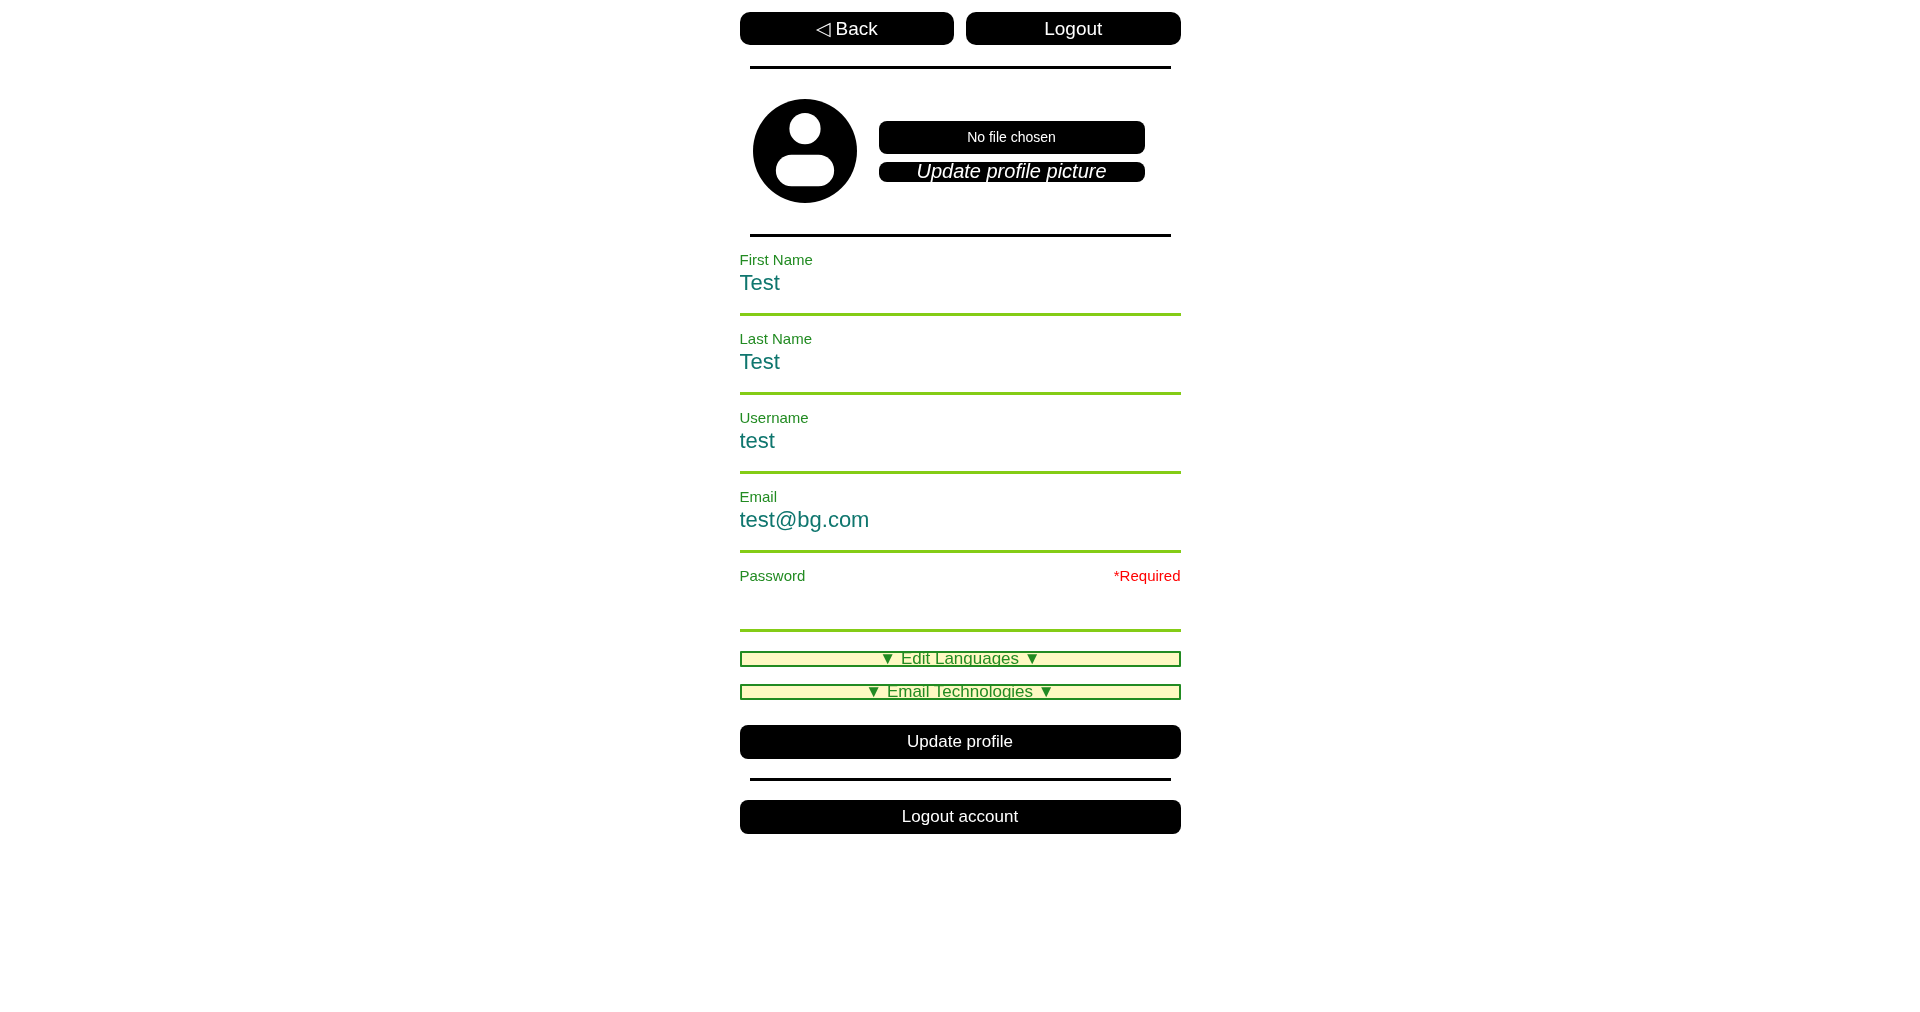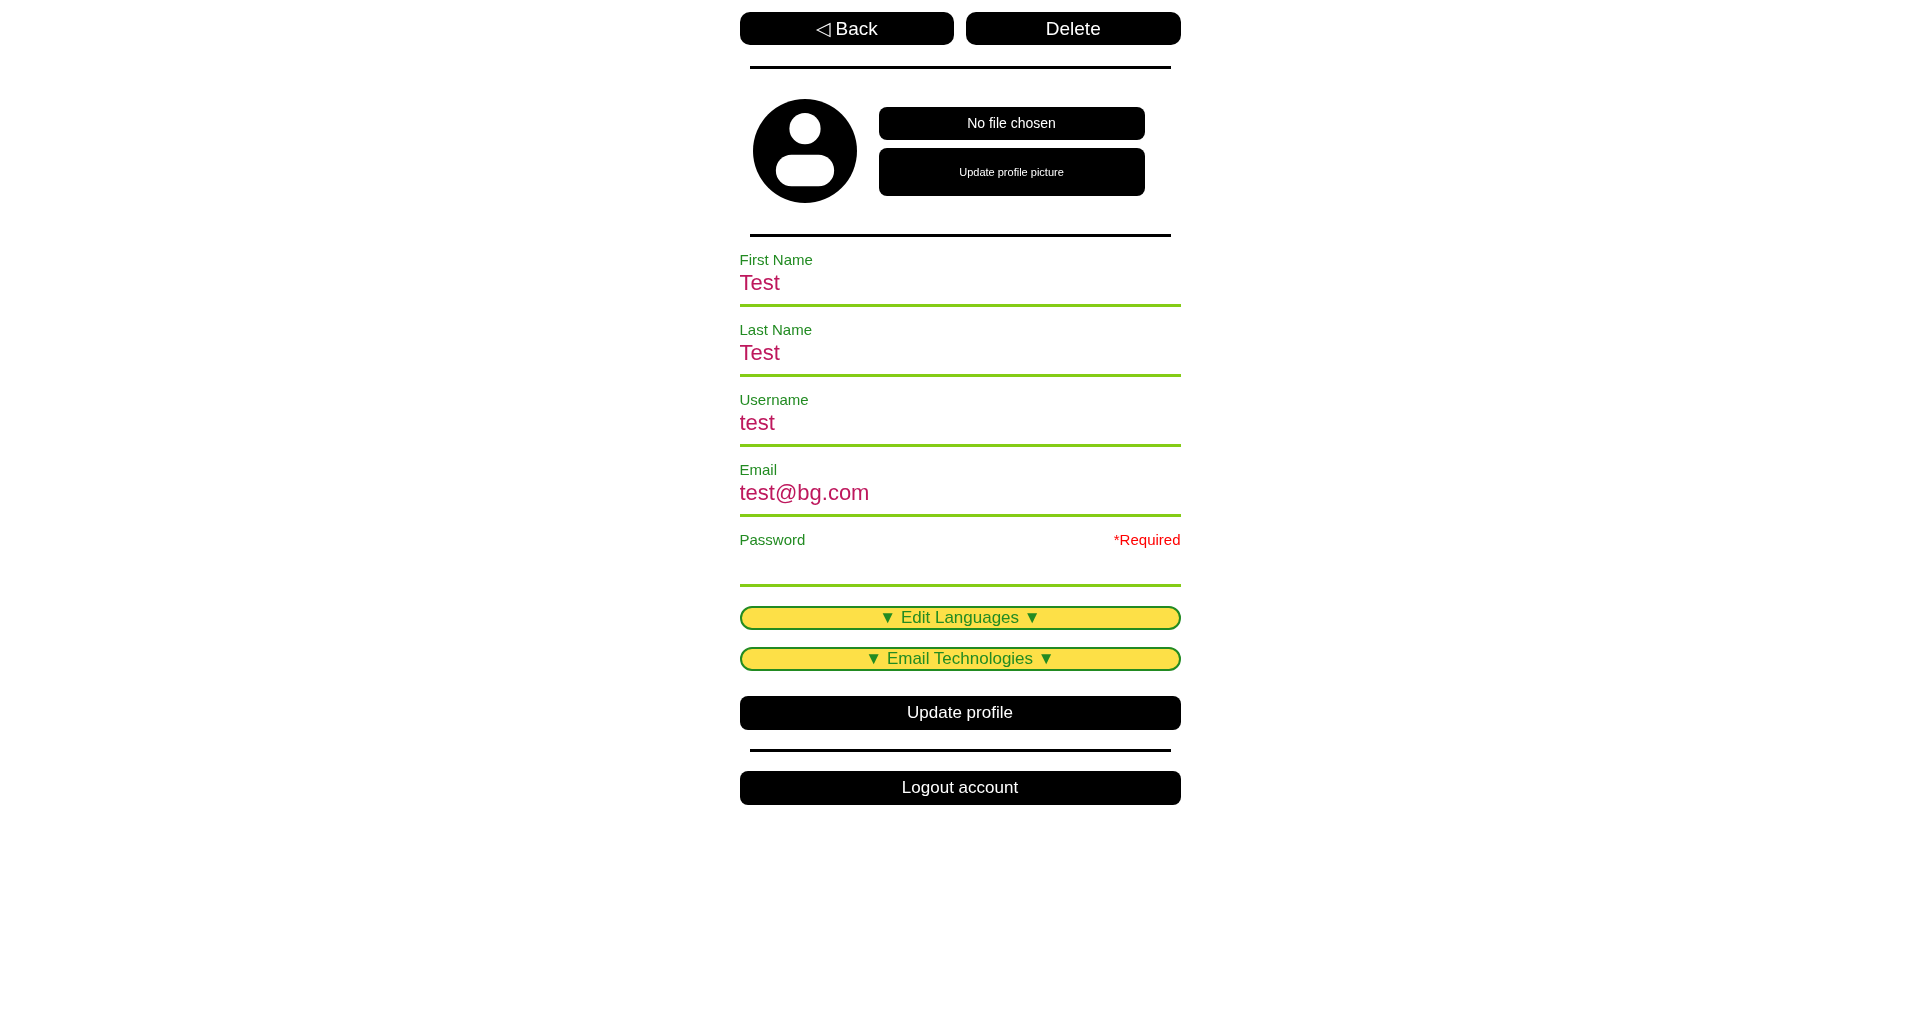--- a/index.html
+++ b/index.html
@@ -79,24 +79,25 @@
   .file-status {
     height: 33px;
     border-radius: 8px;
     font-size: 14px;
     display: flex;
     align-items: center;
     justify-content: center;
     cursor: pointer;
   }
   .pic-btn {
-    height: 48px;
+    height: 20px;
     width: 100%;
     border-radius: 8px;
-    font-size: 11px;
+    font-size: 20px;
+    font-style: italic;
   }
 
   
   .field {
     margin-top: 14px;
     border-bottom: 3px solid #84cc16;
   }
   .field-label {
     display: block;
     font-size: 15px;
@@ -105,41 +106,41 @@
   }
   .field-input {
     display: block;
     width: 100%;
     border: none;
     outline: none;
     background: transparent;
     font-family: "Liberation Sans", "DejaVu Sans", sans-serif;
     font-size: 22px;
     line-height: 24px;
-    color: #be185d;
-    padding: 3px 0 9px 0;
+    color: #0f766e;
+    padding: 3px 0 18px 0;
   }
   .label-row {
     display: flex;
     justify-content: space-between;
     align-items: center;
   }
   .required-note {
     font-size: 15px;
     line-height: 17px;
     color: #ff0000;
   }
 
   
   .btn-outline {
     width: 100%;
-    height: 24px;
-    background: #fde047;
+    height: 16px;
+    background: #fef9c3;
     border: 2px solid #228B22;
-    border-radius: 14px;
+    border-radius: 1px;
     color: #228B22;
     font-size: 17px;
   }
   .edit-languages { margin-top: 19px; }
   .edit-technologies { margin-top: 17px; }
 
   
   .btn-wide {
     width: 100%;
     height: 34px;
@@ -150,21 +151,21 @@
   .delete-account { margin-top: 19px; }
 </style>
 </head>
 <body>
 
 <div class="page">
   <div class="container">
 
     <div class="top-row">
       <button class="btn btn-black top-btn">◁ Back</button>
-      <button class="btn btn-black top-btn">Delete</button>
+      <button class="btn btn-black top-btn">Logout</button>
     </div>
 
     <div class="divider divider-top"></div>
 
     <div class="avatar-row">
       <svg class="avatar" viewBox="0 0 100 100" aria-hidden="true">
         <circle cx="50" cy="50" r="50" fill="#000000"></circle>
         <circle cx="50" cy="28.5" r="15" fill="#ffffff"></circle>
         <rect x="22" y="53.5" width="56" height="30.5" rx="15" fill="#ffffff"></rect>
       </svg>

